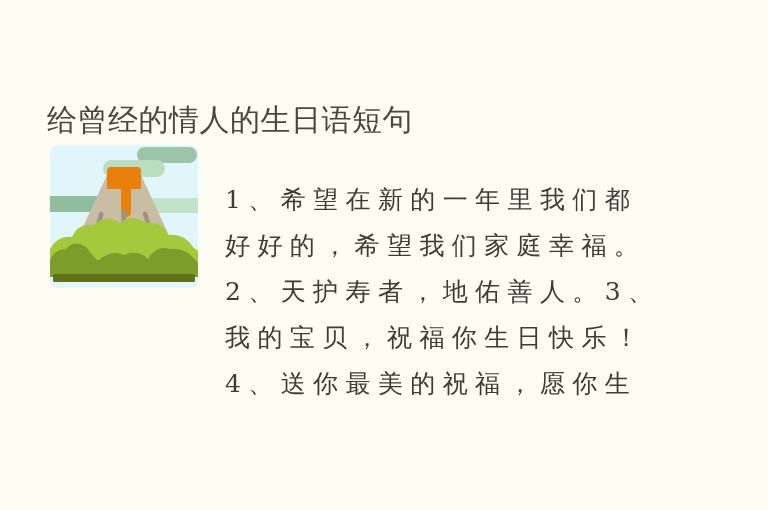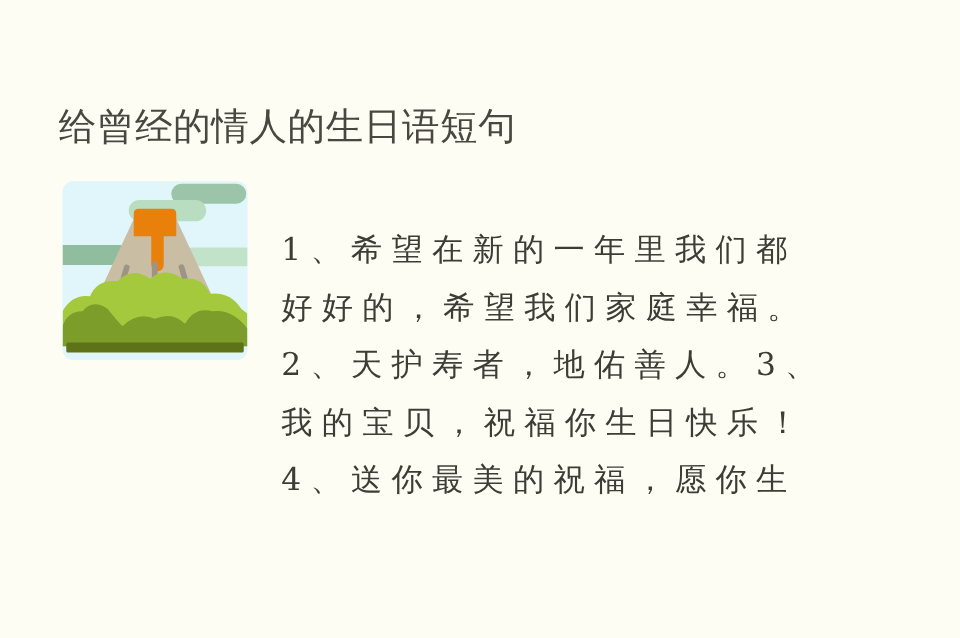--- a/index.html
+++ b/index.html
@@ -20,21 +20,21 @@
     width: 768px;
     height: 510px;
     background: #fdfdf3;
     box-sizing: border-box;
   }
 
   
   .page-title {
     position: absolute;
     left: 47px;
-    top: 62px;
+    top: 80px;
     font-size: 30px;
     line-height: 40px;
     color: #4a4740;
     letter-spacing: 0.5px;
     font-weight: 400;
     white-space: nowrap;
   }
 
   
   .content {

